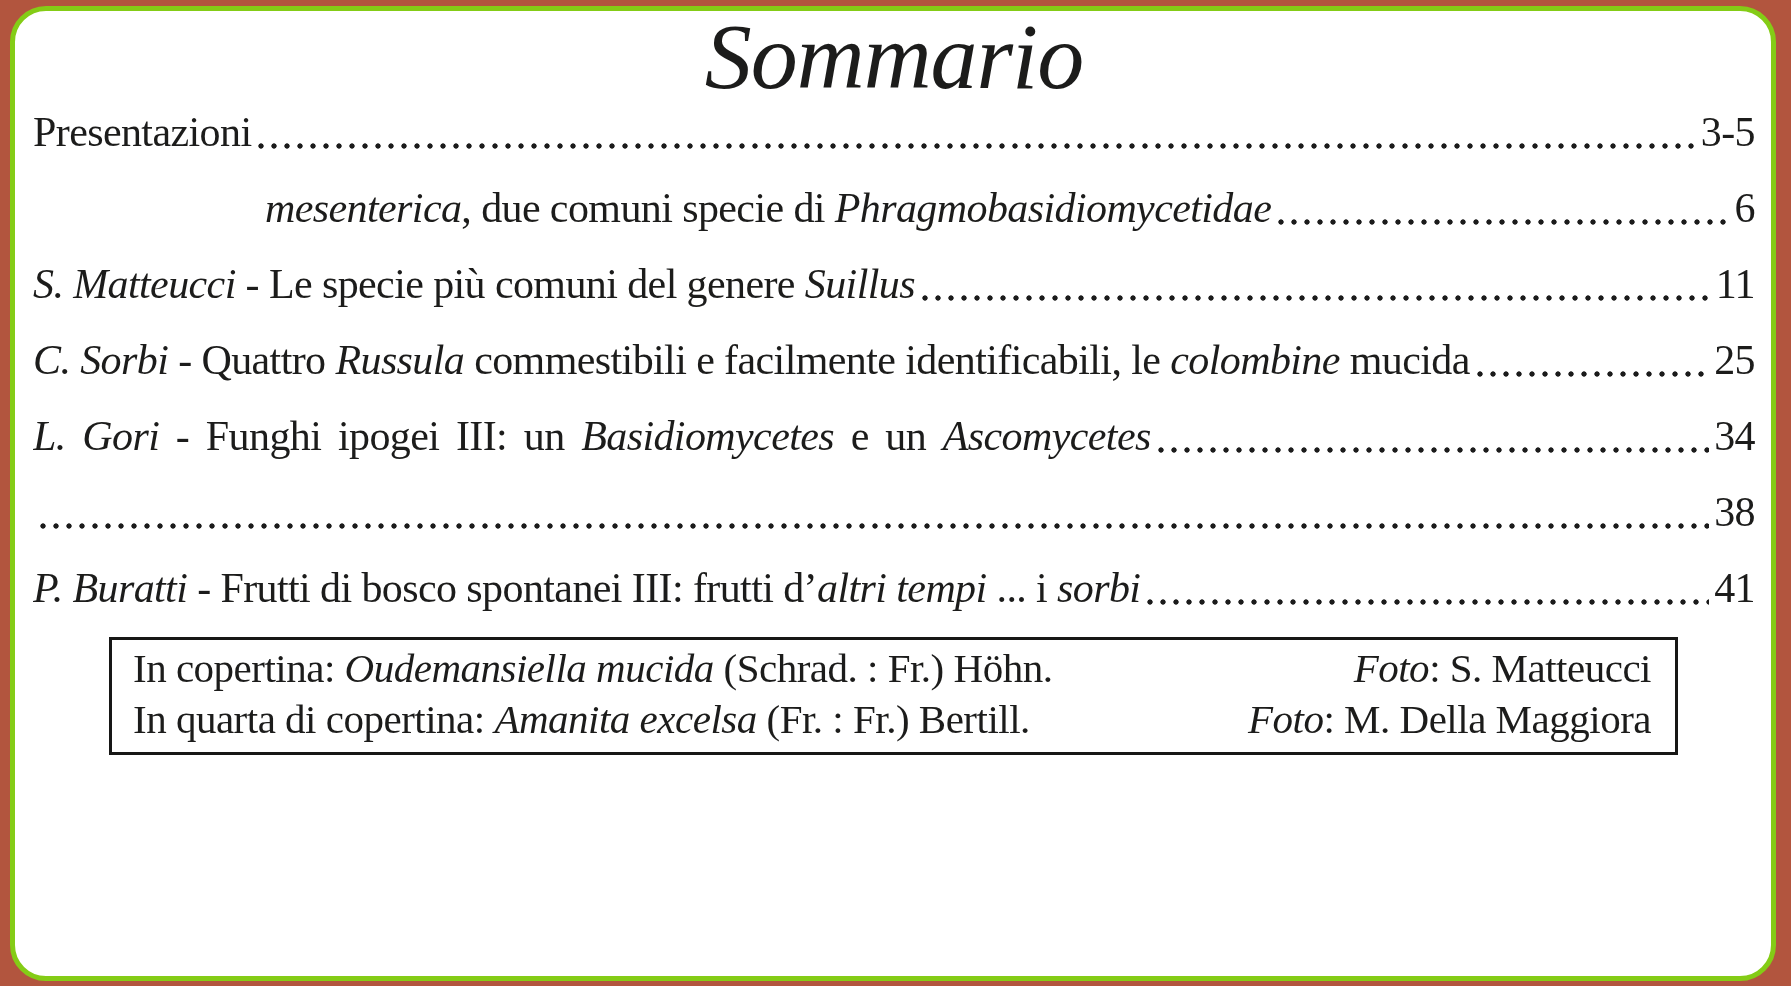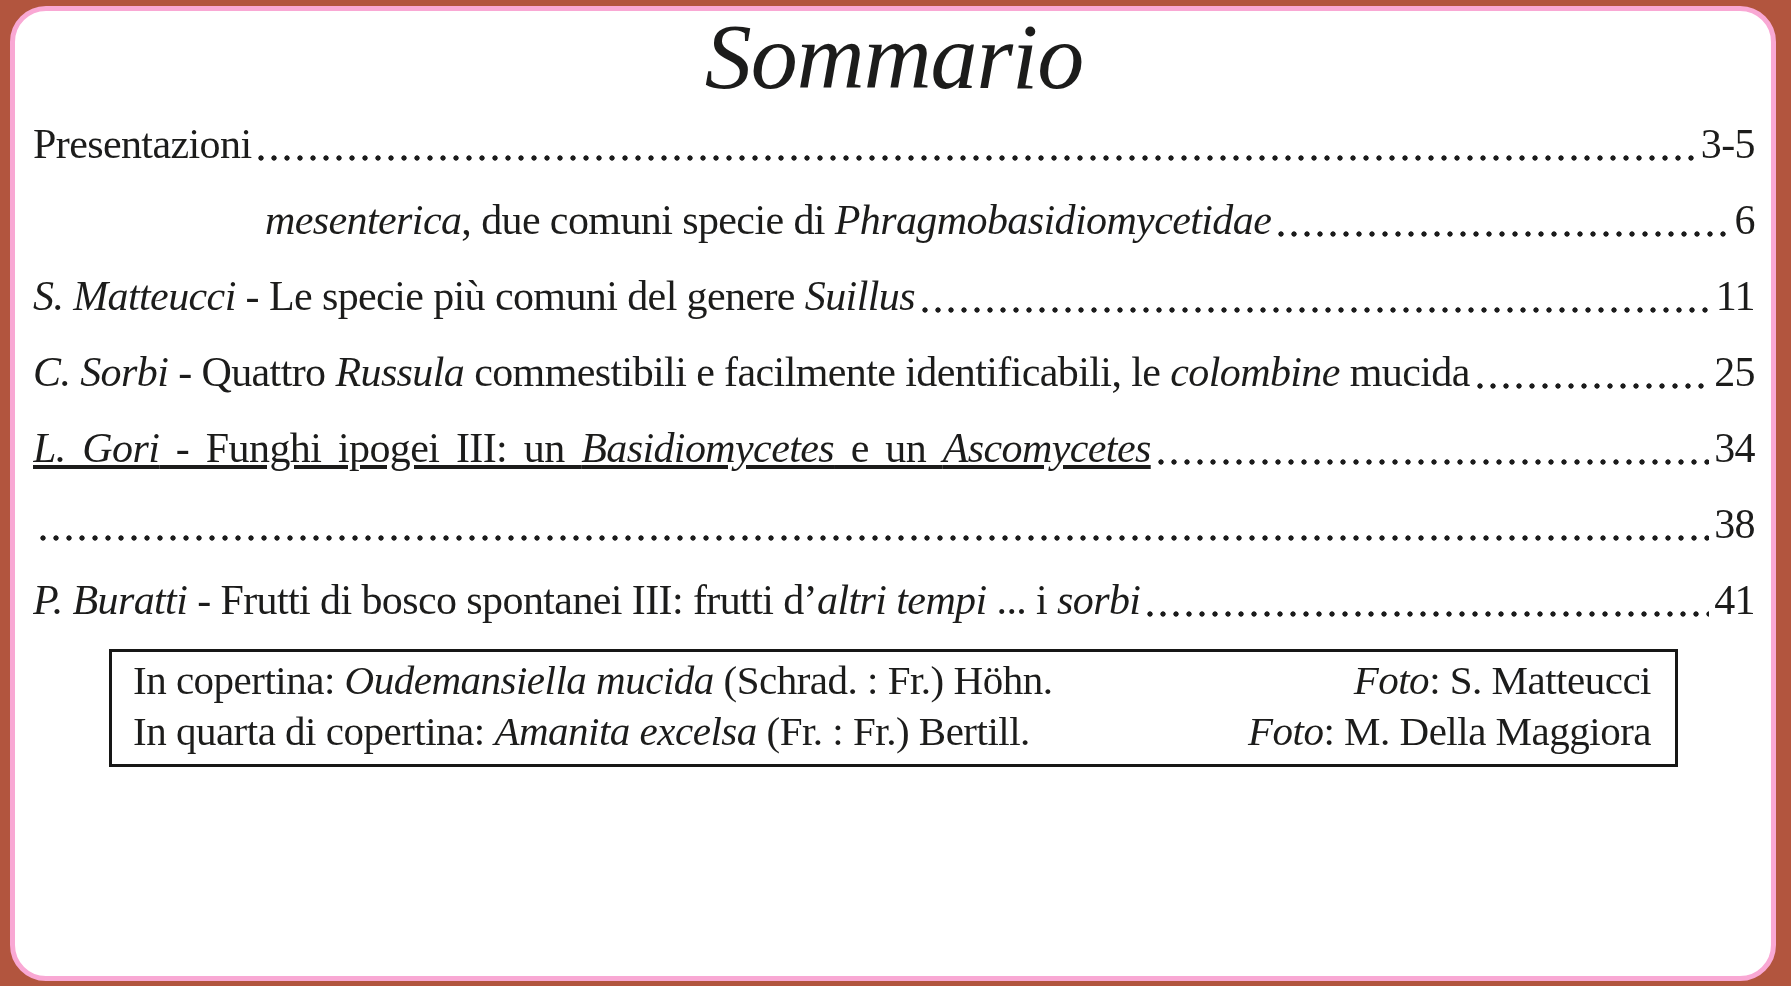--- a/index.html
+++ b/index.html
@@ -4,35 +4,35 @@
 <style>
   html,body{margin:0;padding:0;}
   body{
     width:1791px;height:986px;overflow:hidden;position:relative;
     background:#b2553e;
     font-family:"Liberation Serif","DejaVu Serif",serif;
     color:#1c1c1b;
   }
   .panel{
     position:absolute;top:6px;left:10px;right:15px;bottom:5px;
-    background:#ffffff;border:5px solid #f9a8d4;border-radius:36px;
+    background:#ffffff;border:5px solid #84cc16;border-radius:36px;
     box-sizing:border-box;padding:0 16px 0 18px;overflow:hidden;
   }
   .title{
     margin:0;text-align:center;font-style:italic;font-weight:normal;
     font-size:94px;line-height:90px;letter-spacing:-1px;
   }
-  .toc{font-size:42px;line-height:55px;letter-spacing:-0.6px;margin-top:16px;}
+  .toc{font-size:42px;line-height:55px;letter-spacing:-0.6px;margin-top:4px;}
   .entry{margin-bottom:21px;}
   .row{display:flex;align-items:baseline;white-space:nowrap;overflow:hidden;}
   .txt{white-space:pre;}
   .i{font-style:italic;}
   .r{font-style:normal;}
   .ws1{word-spacing:0.24em;}
-  .ws2{word-spacing:0.16em;text-decoration:underline;}
+  .ws2{word-spacing:0.16em;}
   .indent1{padding-left:232px;}
   .indent2{padding-left:400px;}
   .leader{
     flex:1 1 auto;min-width:10px;height:6px;align-self:flex-end;
     margin:0 5px 11px 7px;
     background-image:radial-gradient(circle at 3px 3px,#1b1b1b 2.3px,transparent 3px);
     background-size:13px 6px;background-repeat:repeat-x;background-position:left bottom;
   }
   .pg{white-space:nowrap;}
   .cover-box{

